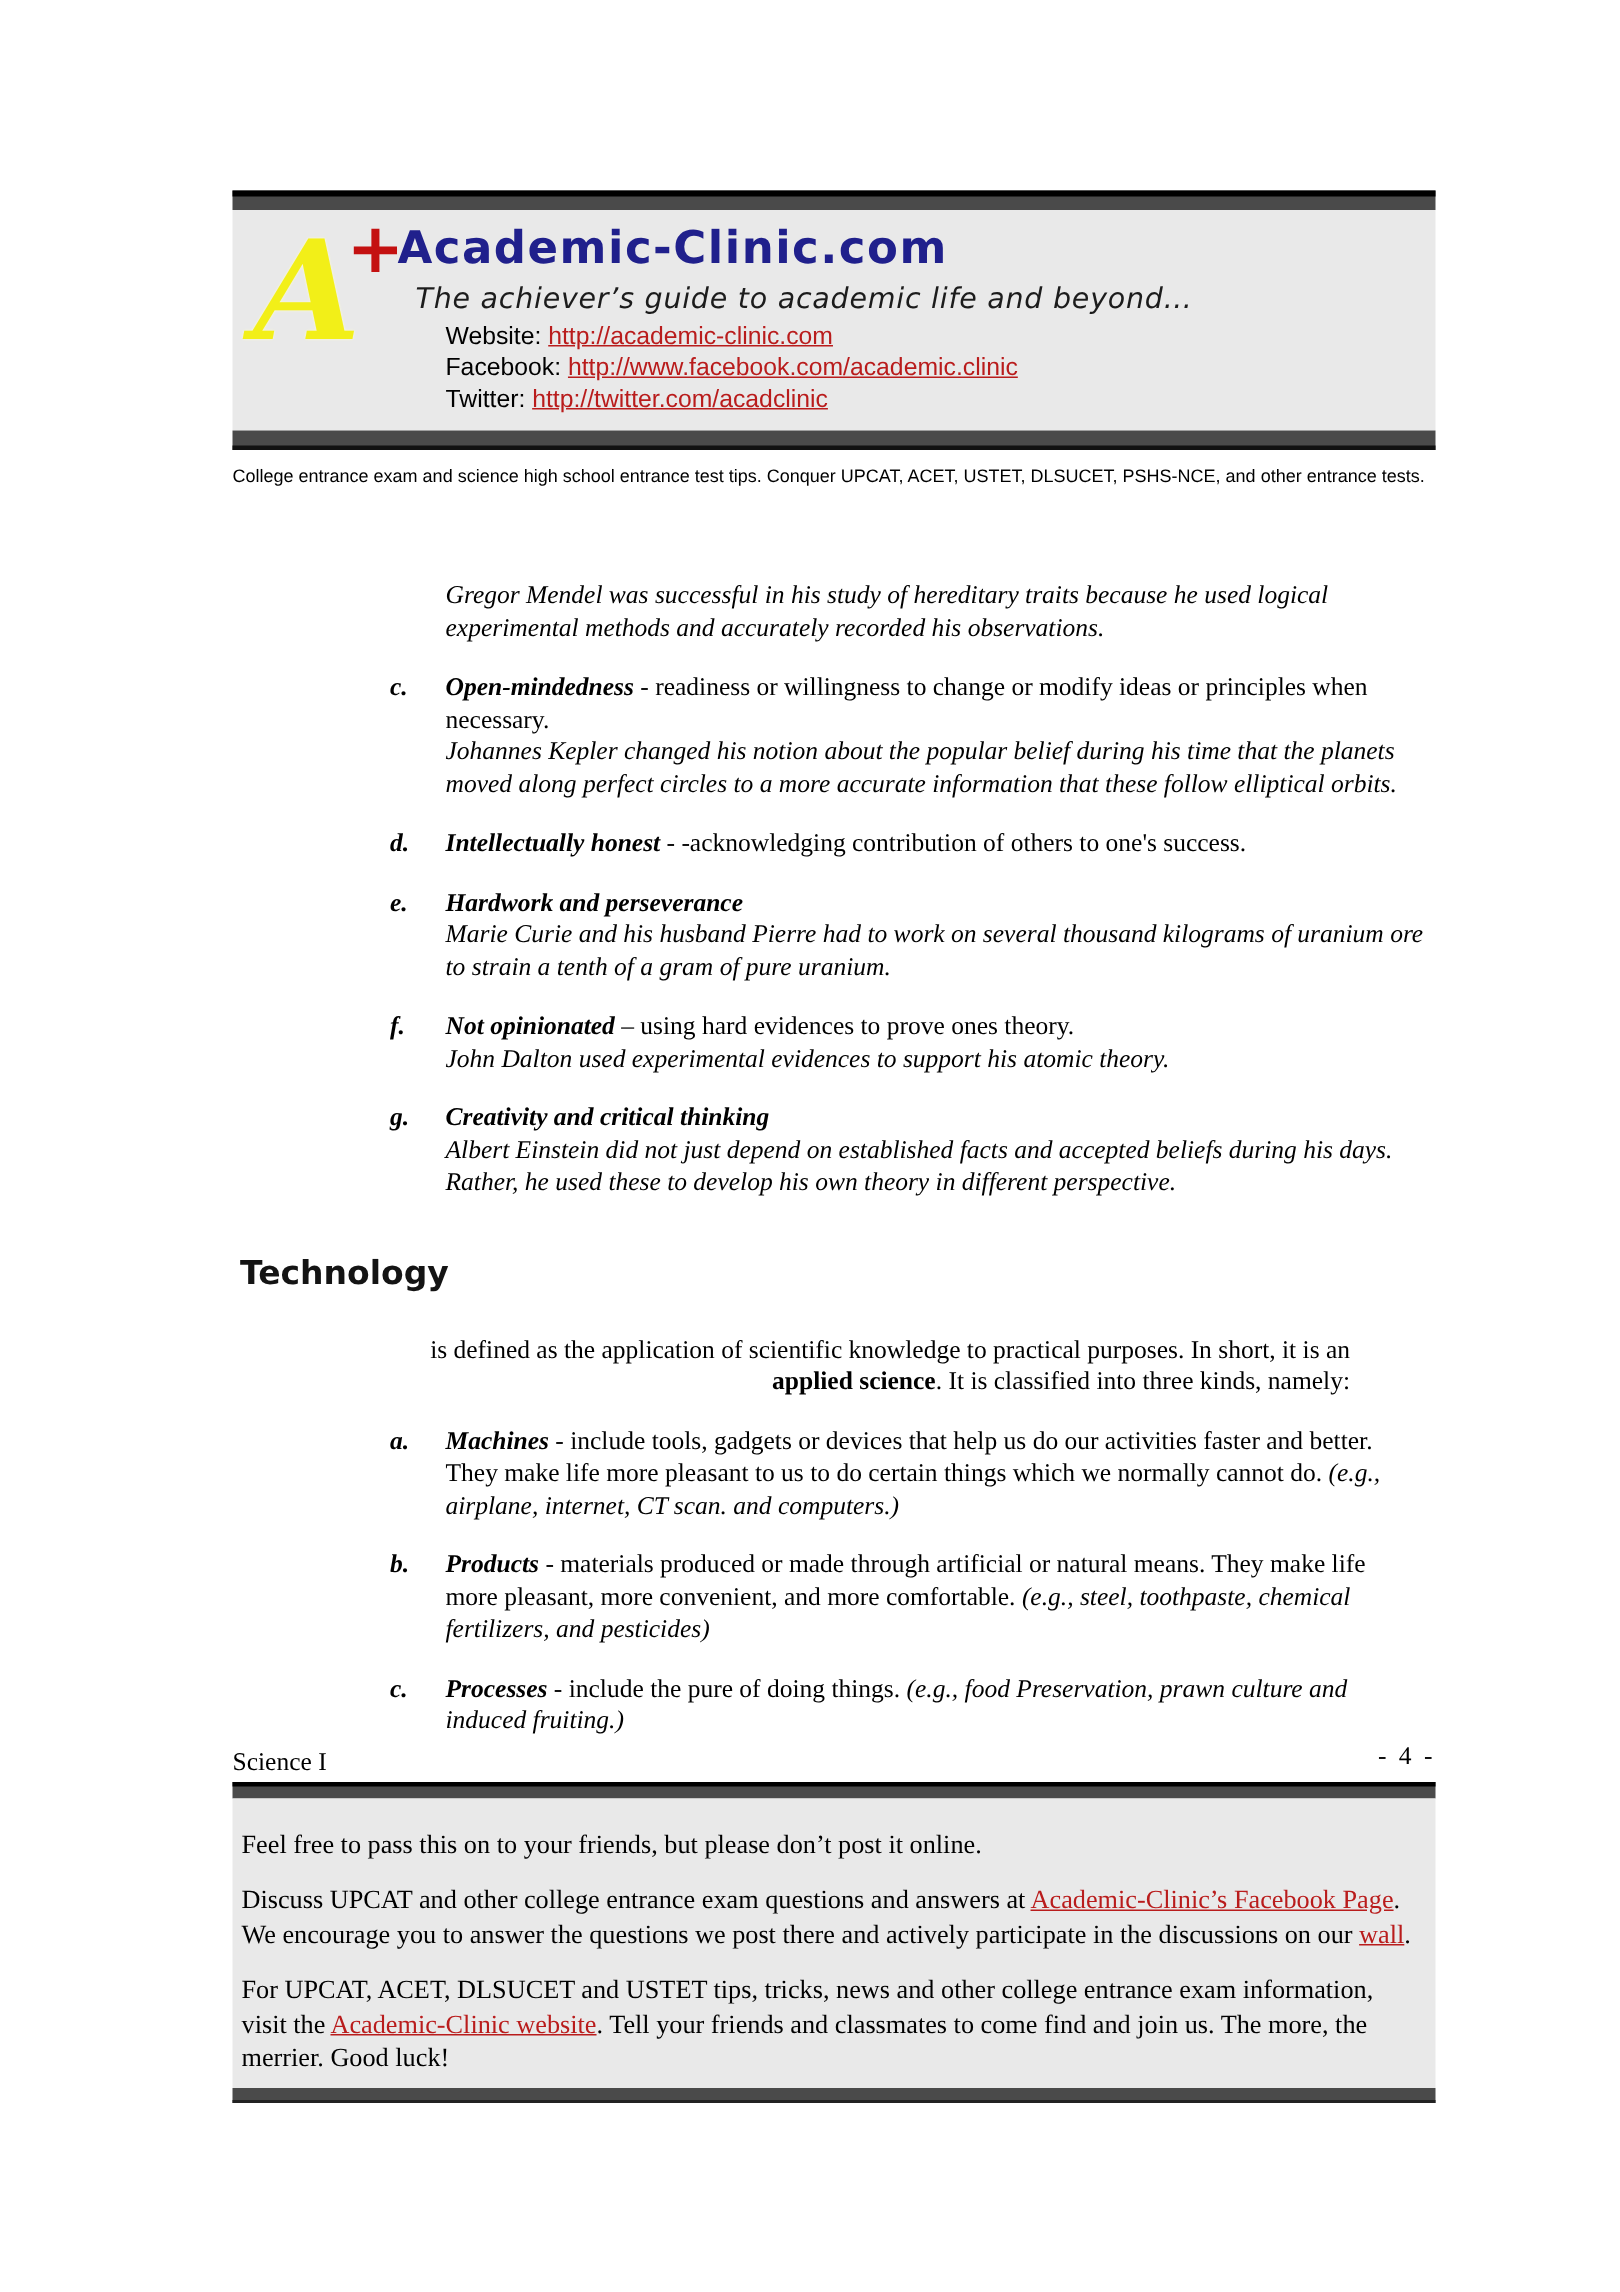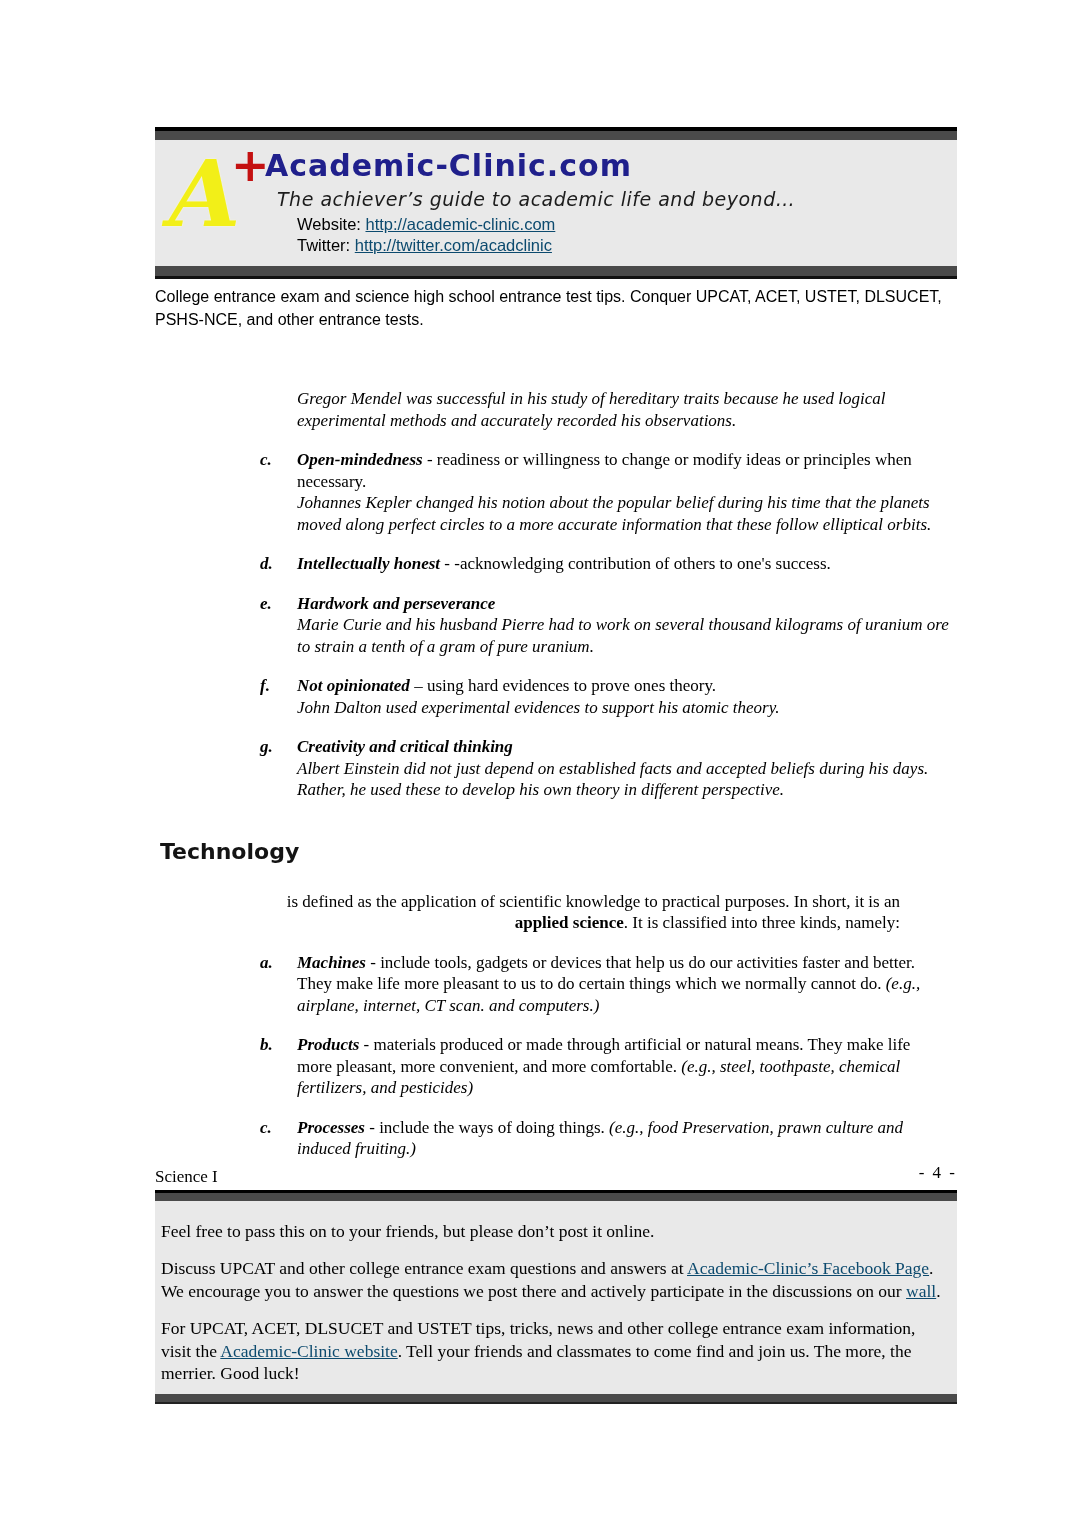--- a/index.html
+++ b/index.html
@@ -33,25 +33,25 @@
     font-family:"DejaVu Sans", sans-serif; font-weight:bold;
     font-size:30px; line-height:36px; letter-spacing:1px; color:#20208c;
   }
   .tagline {
     font-family:"DejaVu Sans", sans-serif; font-style:italic;
     font-size:19px; line-height:26px; color:#1c1c1c; margin:2px 0 2px 12px;
     letter-spacing:0.5px;
   }
   .header-links { margin-left:32px; font-family:"Liberation Sans", sans-serif;
     font-size:16.5px; line-height:21px; color:#000; }
-  .header-links a, .lnk { color:#0c4a6e; text-decoration:underline; cursor:pointer; }
+  .header-links a, .lnk { color:#b91c1c; text-decoration:underline; cursor:pointer; }
 
   
   .intro {
-    font-family:"Liberation Sans", sans-serif; font-size:16px;
+    font-family:"Liberation Sans", sans-serif; font-size:12px;
     line-height:23px; margin-top:6px; width:808px;
   }
 
   
   .lead-example { margin:57px 0 0 142px; width:650px; font-style:italic;
     font-size:17px; line-height:21.5px; }
 
   .item { display:flex; margin-top:18px; font-size:17px; line-height:21.5px; }
   .item .letter { flex:0 0 37px; margin-left:105px; font-weight:bold; font-style:italic; }
   .item .ibody  { width:652px; }
@@ -90,20 +90,21 @@
       <div class="header-inner">
         <div class="logo">
           <span class="logo-a">A</span>
           <span class="logo-plus">+</span>
         </div>
         <div class="header-text">
           <div class="site-name">Academic-Clinic.com</div>
           <div class="tagline">The achiever’s guide to academic life and beyond…</div>
           <div class="header-links">
             <div><span>Website: </span><a>http://academic-clinic.com</a></div>
+            <div><span>Facebook: </span><a>http://www.facebook.com/academic.clinic</a></div>
             <div><span>Twitter: </span><a>http://twitter.com/acadclinic</a></div>
           </div>
         </div>
       </div>
       <div class="band-bottom"></div>
     </div>
 
     <div class="intro">College entrance exam and science high school entrance test tips. Conquer UPCAT, ACET, USTET, DLSUCET, PSHS-NCE, and other entrance tests.</div>
 
     <div class="lead-example">Gregor Mendel was successful in his study of hereditary traits because he used logical experimental methods and accurately recorded his observations.</div>
@@ -163,21 +164,21 @@
     <div class="item">
       <span class="letter">b.</span>
       <div class="ibody">
         <span class="term">Products</span><span> - materials produced or made through artificial or natural means.  They make life more pleasant, more convenient, and more comfortable. </span><span class="example">(e.g., steel, toothpaste, chemical fertilizers, and pesticides)</span>
       </div>
     </div>
 
     <div class="item">
       <span class="letter">c.</span>
       <div class="ibody">
-        <span class="term">Processes</span><span> - include the ways of doing things. </span><span class="example">(e.g., food Preservation, prawn culture and induced fruiting.)</span>
+        <span class="term">Processes</span><span> - include the pure of doing things. </span><span class="example">(e.g., food Preservation, prawn culture and induced fruiting.)</span>
       </div>
     </div>
 
     <div class="footline">
       <span class="course">Science I</span>
       <span class="pageno">- 4 -</span>
     </div>
 
     <div class="footer-box">
       <div class="fband-top"></div>

